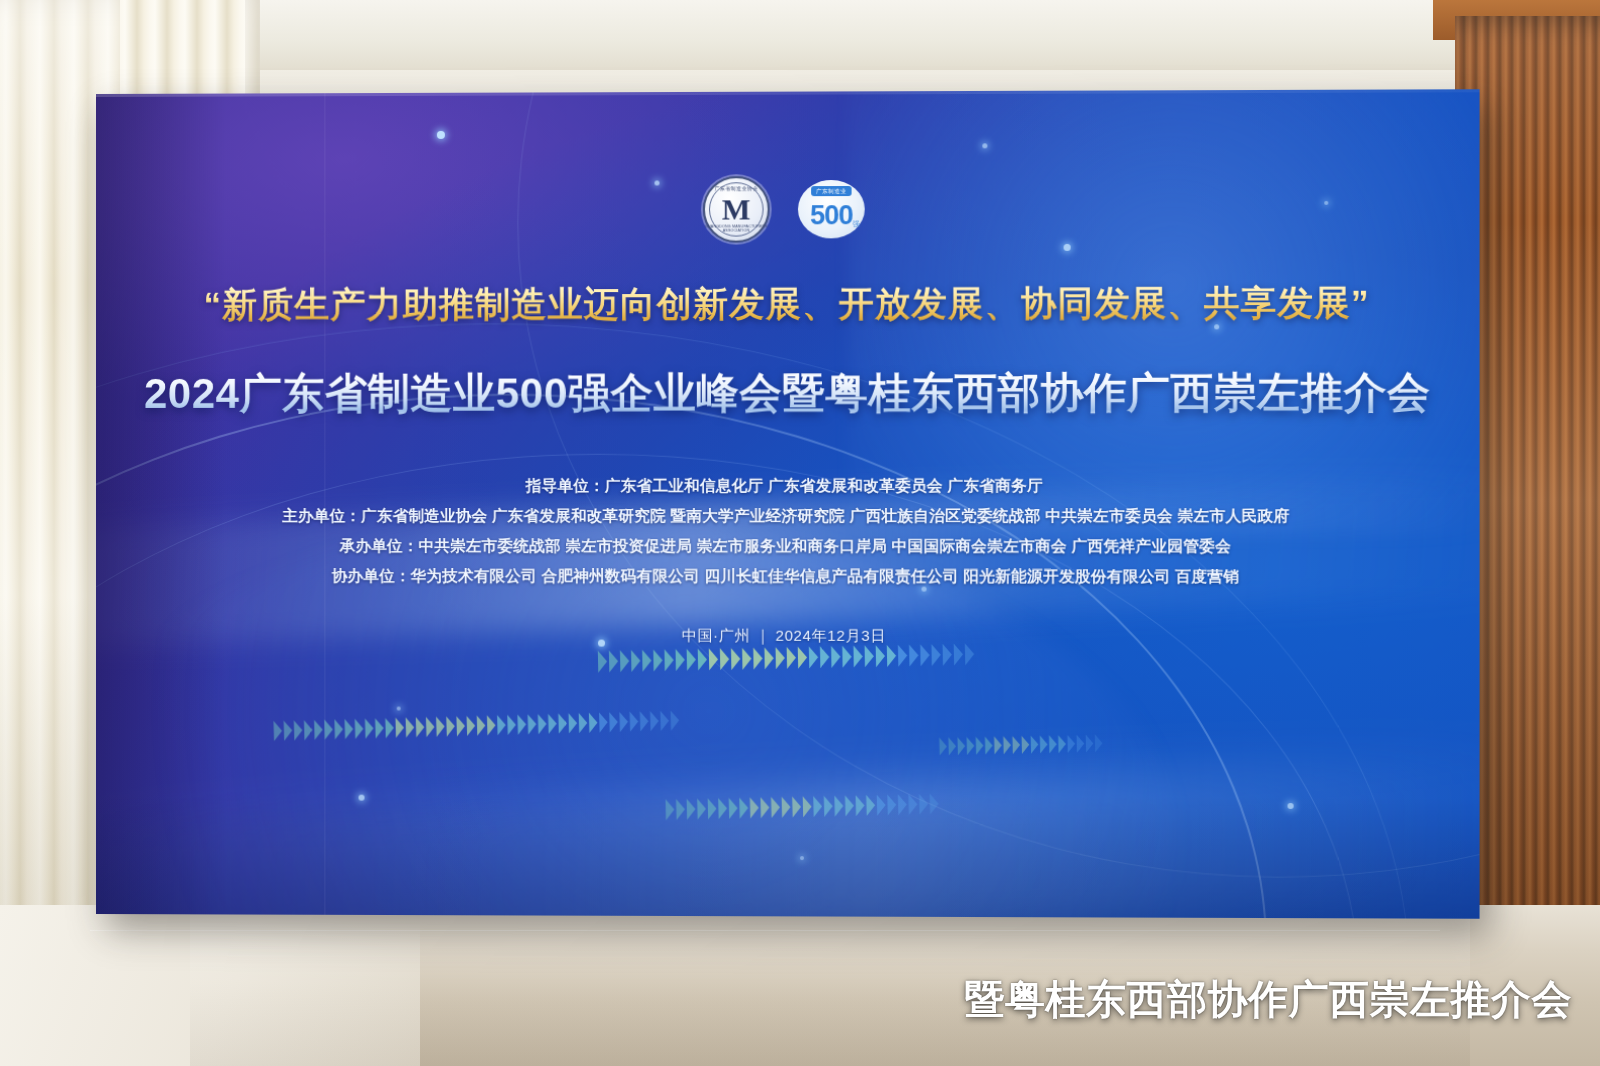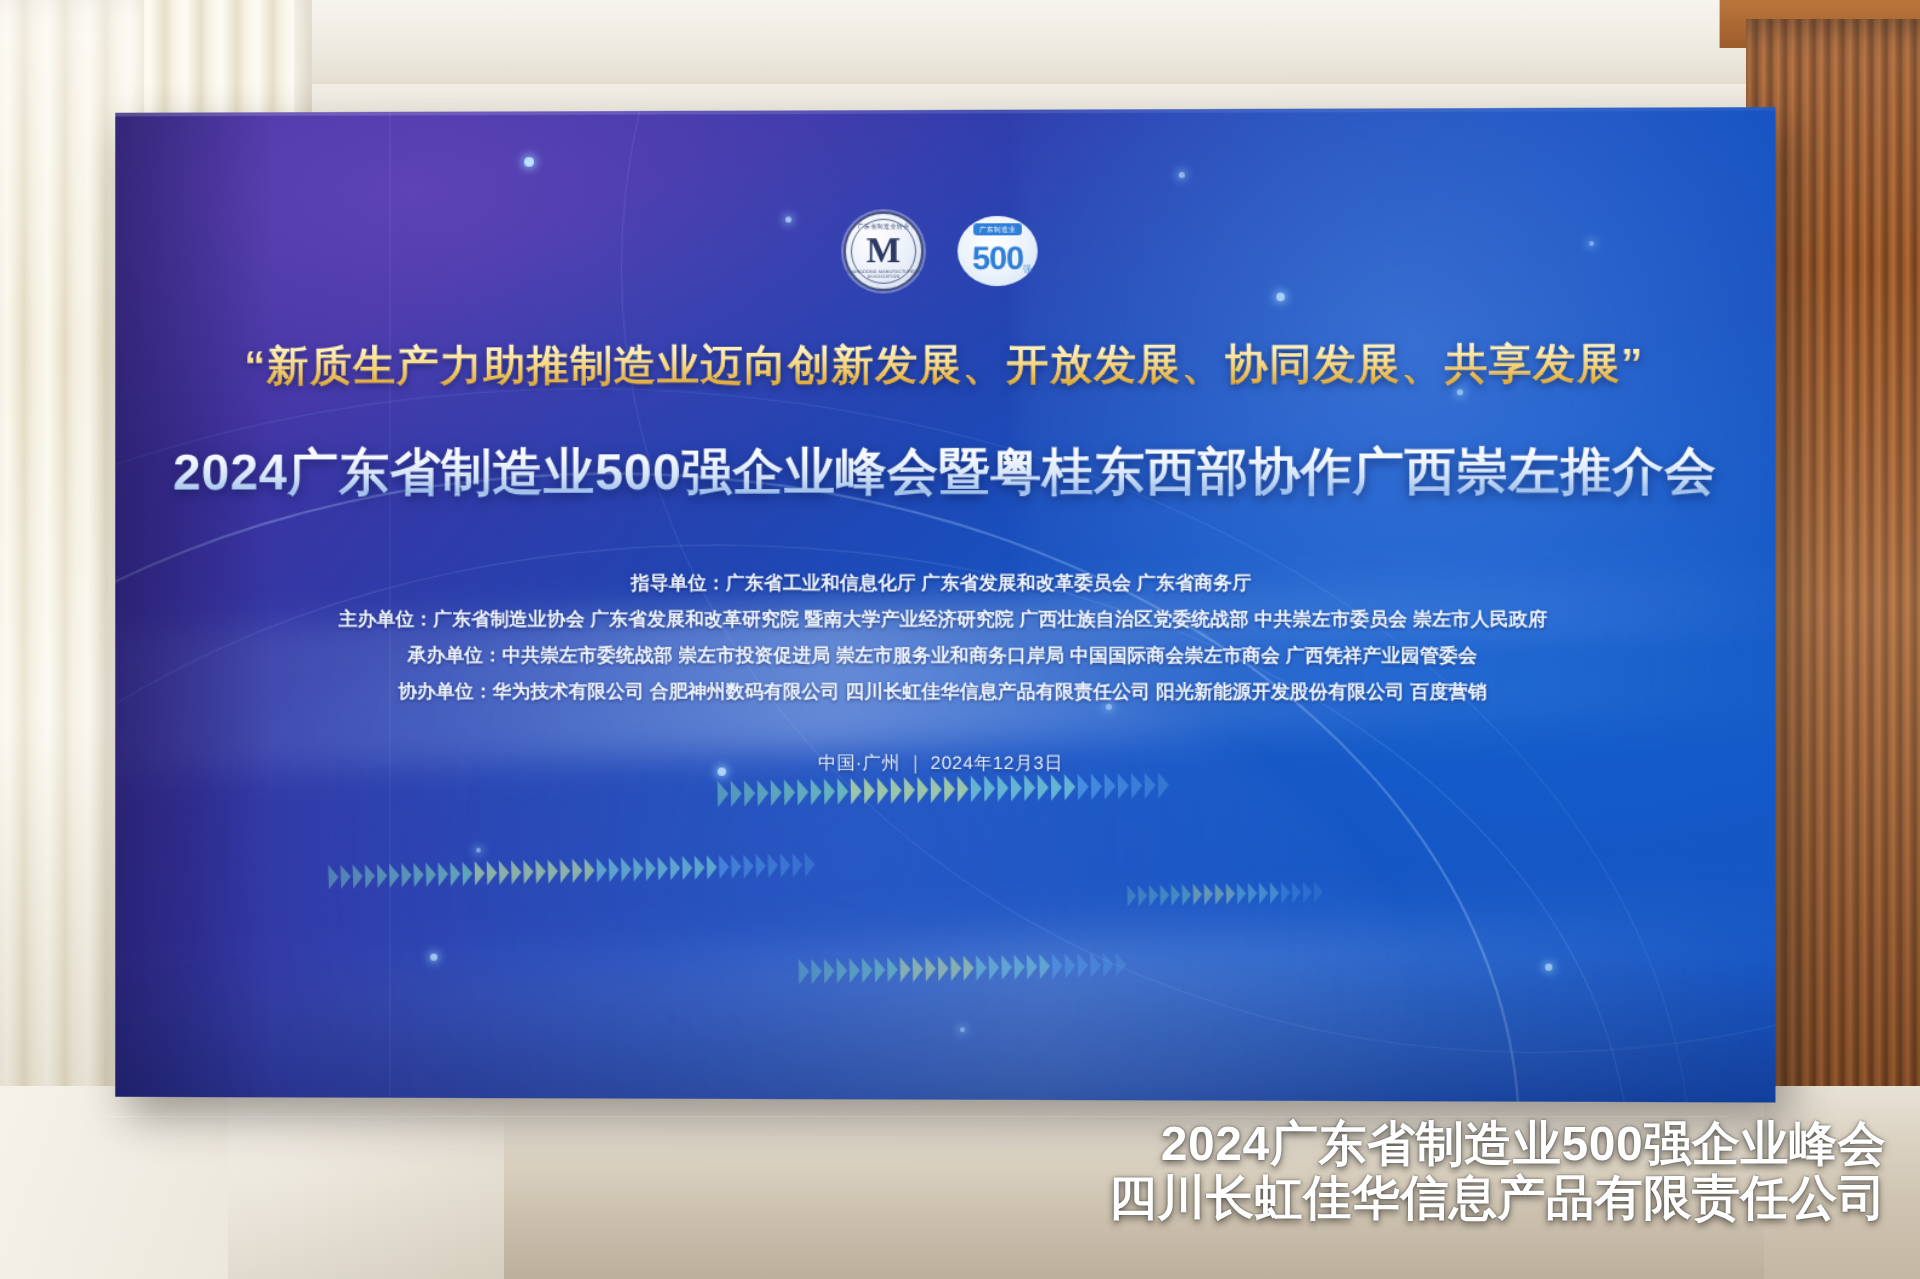--- a/index.html
+++ b/index.html
@@ -438,17 +438,16 @@
         <div class="chev" style="border-left: 9px solid rgba(120, 205, 215, 0.78);"></div>
         <div class="chev" style="border-left: 9px solid rgba(120, 205, 215, 0.78);"></div>
         <div class="chev" style="border-left: 9px solid rgba(90, 165, 235, 0.663);"></div>
         <div class="chev" style="border-left: 9px solid rgba(90, 165, 235, 0.57);"></div>
         <div class="chev" style="border-left: 9px solid rgba(90, 165, 235, 0.475);"></div>
         <div class="chev" style="border-left: 9px solid rgba(90, 165, 235, 0.38);"></div>
       </div>
   </div>
 
   <div class="caption">
-    <div class="cline">2024广东省制造业500强企业峰会</div>
-    <div class="cline">四川长虹佳华信息产品有限责任公司</div>
+    <div class="cline">暨粤桂东西部协作广西崇左推介会</div>
   </div>
 
 </div>
 
 </body></html>

